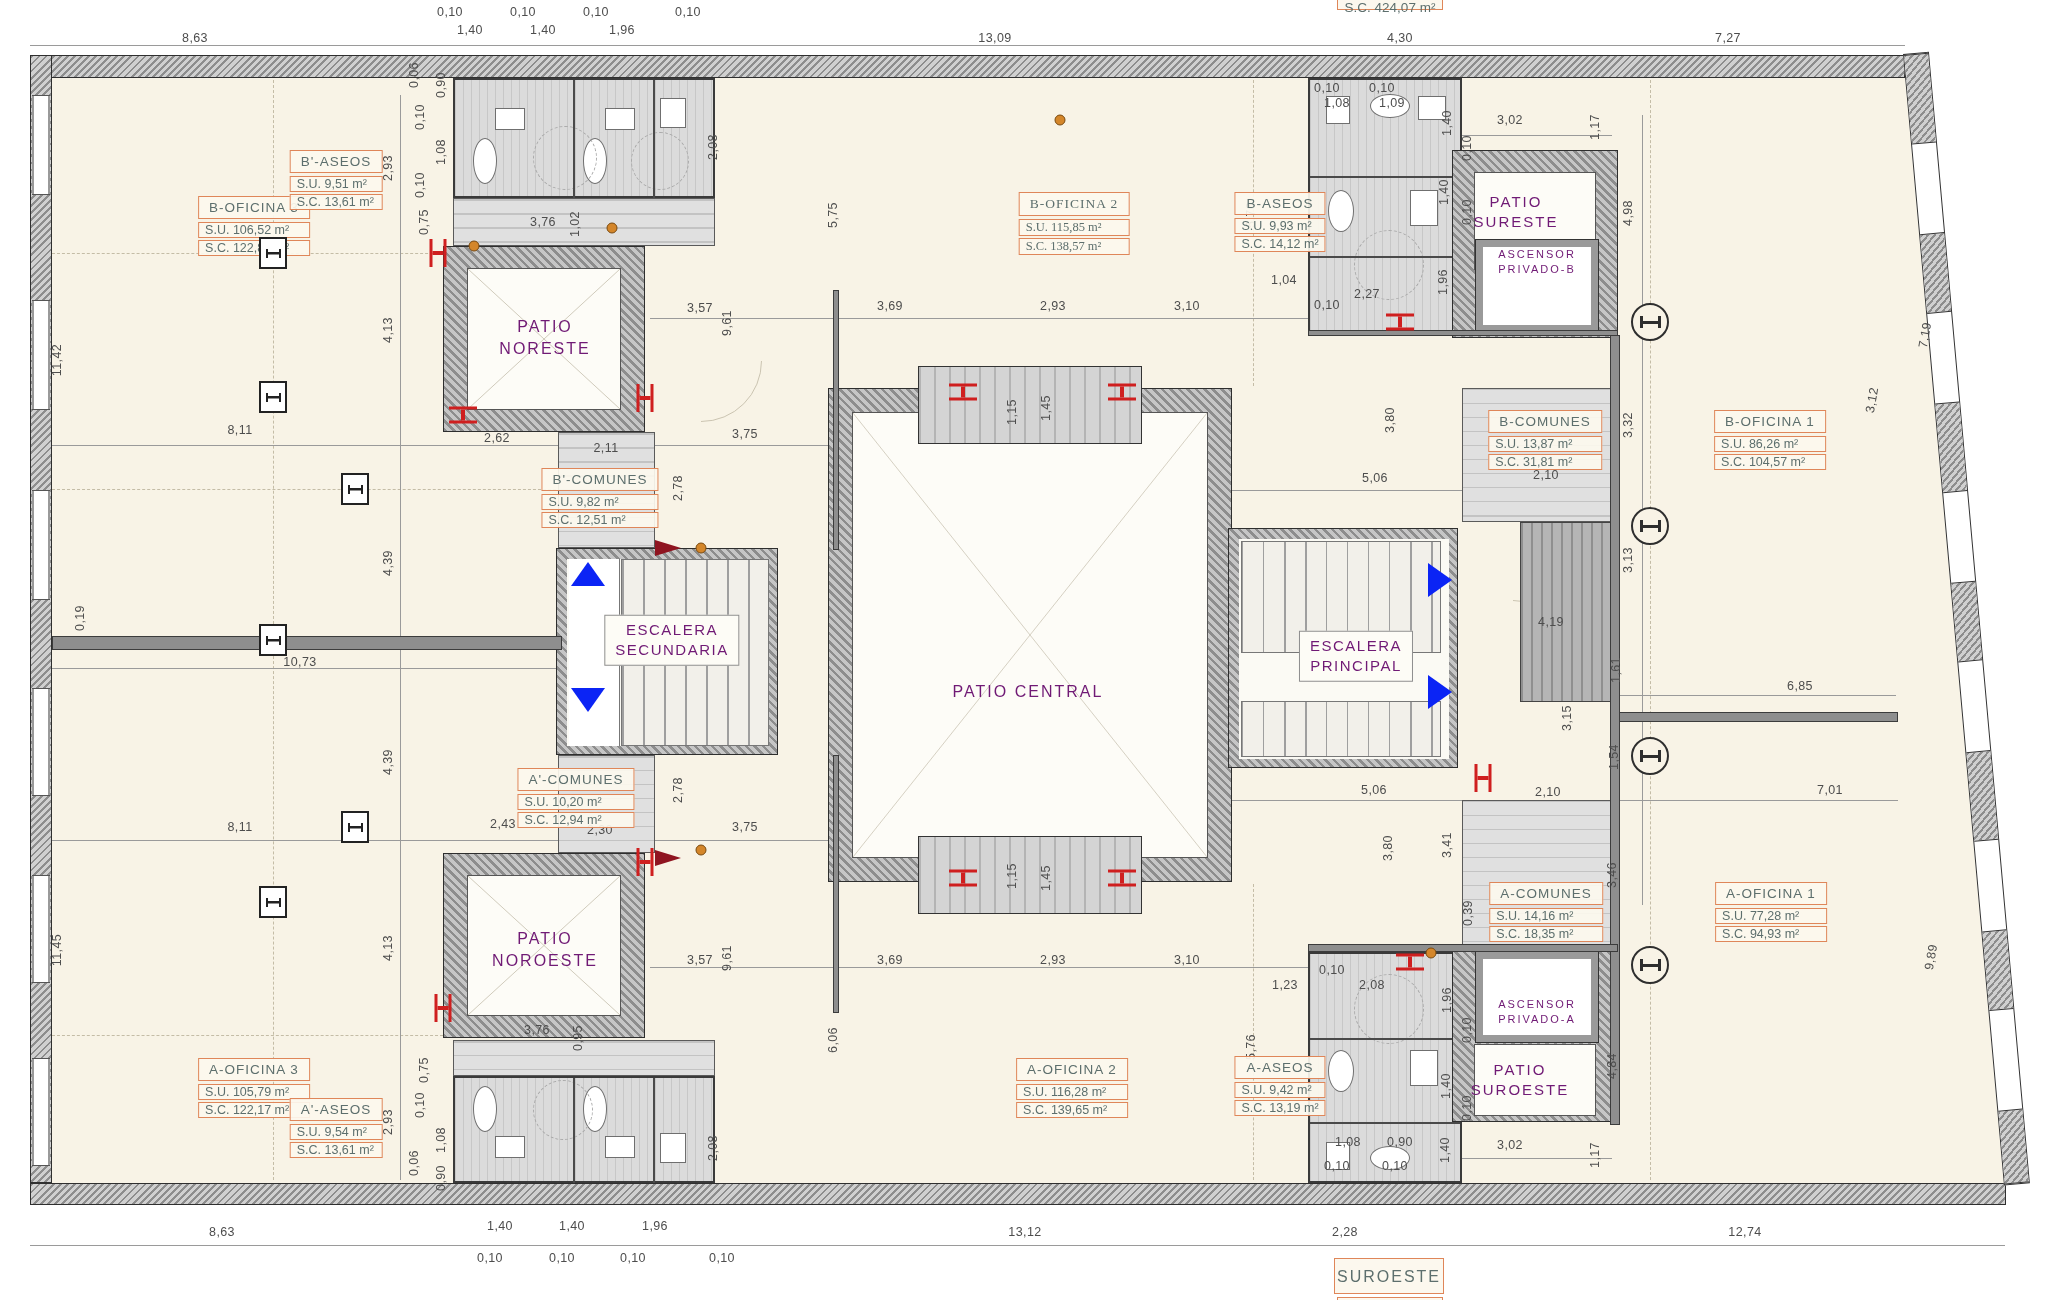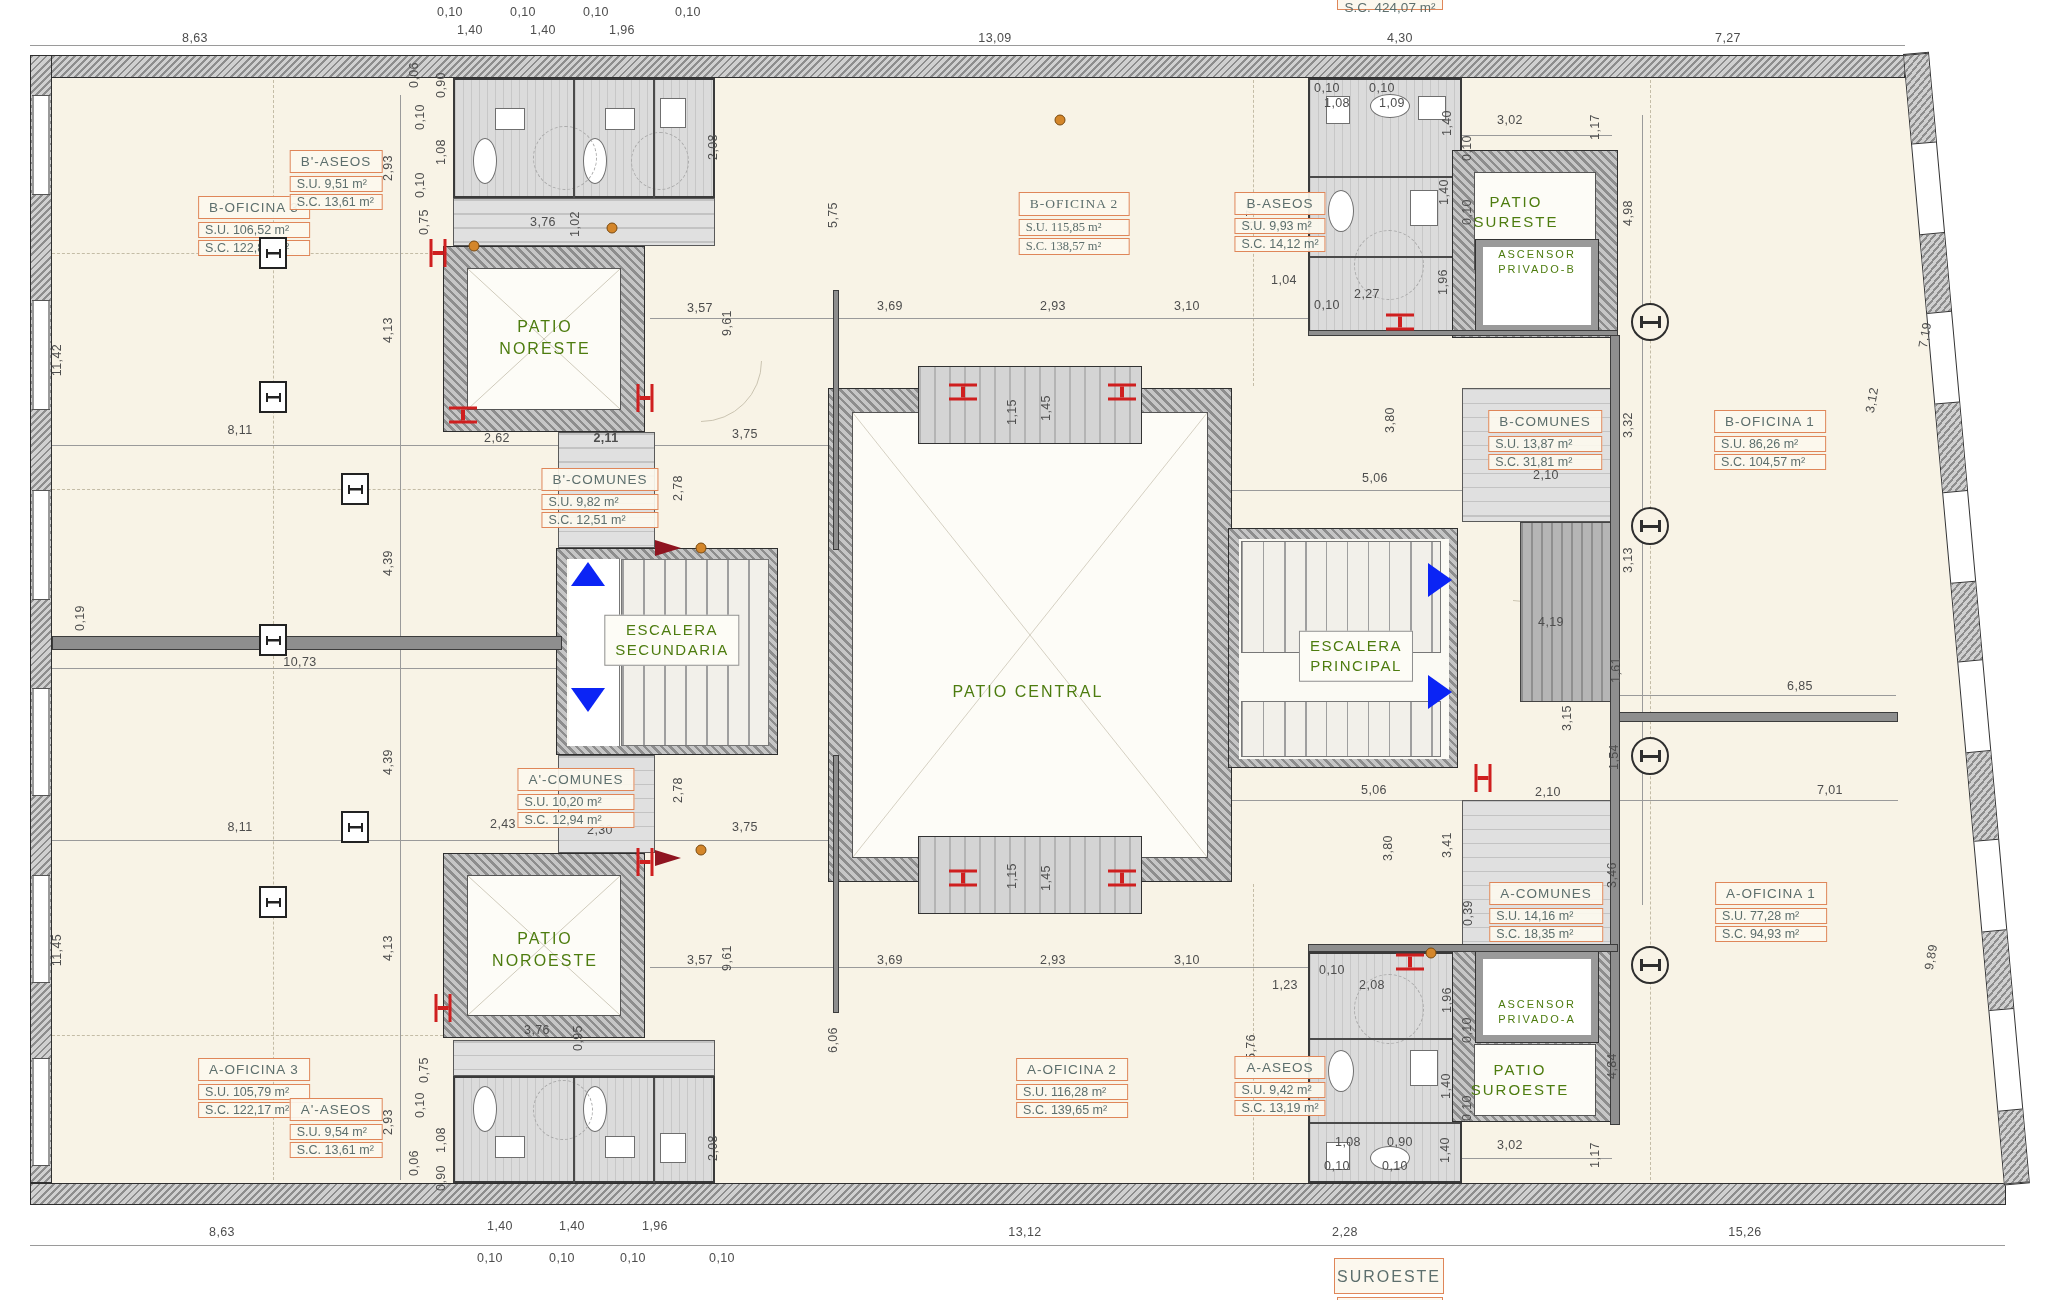--- a/index.html
+++ b/index.html
@@ -48,21 +48,21 @@
   .arc{position:absolute;border:1px solid #cbc4b1;border-radius:50%;z-index:2;}
   .dim{position:absolute;transform:translate(-50%,-50%);font-size:12.5px;color:#4d4d4d;
        z-index:9;white-space:nowrap;letter-spacing:.4px;}
   .dim.rot{transform:translate(-50%,-50%) rotate(-90deg);}
   .dim.slant{transform:translate(-50%,-50%) rotate(-80deg);}
   .area-box{position:absolute;transform:translateX(-50%);z-index:9;text-align:center;color:#5d6f6d;}
   .ab{border:1px solid #df8659;background:rgba(252,248,238,.92);padding:1px 8px;
       font-size:12.5px;white-space:nowrap;box-sizing:border-box;display:block;}
   .ab.t{padding:3px 10px;font-size:13.5px;letter-spacing:1px;margin-bottom:3px;}
   .ab.v{margin-top:2px;padding:0 6px;text-align:left;}
-  .space-label{position:absolute;transform:translate(-50%,-50%);z-index:8;color:#4d7c0f;
+  .space-label{position:absolute;transform:translate(-50%,-50%);z-index:8;color:#701a75;
       text-align:center;letter-spacing:2px;line-height:1.35;white-space:nowrap;}
   .space-label.boxed{background:#fdfcf6;border:1px solid #8e8e8e;padding:4px 10px;letter-spacing:1.5px;}
   .gcol{position:absolute;width:34px;height:34px;border:2px solid #2e2e2e;border-radius:50%;
       background:#f8f3e6;z-index:9;transform:translate(-50%,-50%);display:flex;align-items:center;justify-content:center;}
   .gglyph{width:15px;height:12px;border-left:3px solid #2e2e2e;border-right:3px solid #2e2e2e;
       background:linear-gradient(#2e2e2e,#2e2e2e) center/100% 3px no-repeat;}
   .scol{position:absolute;width:24px;height:28px;border:2px solid #222;background:#fff;z-index:9;
       transform:translate(-50%,-50%);display:flex;align-items:center;justify-content:center;}
   .sglyph{width:11px;height:9px;border-left:2.5px solid #222;border-right:2.5px solid #222;
       background:linear-gradient(#222,#222) center/100% 2.5px no-repeat;}
@@ -274,21 +274,21 @@
     <div class="dim" style="left: 222px; top: 1232px;">8,63</div>
     <div class="dim" style="left: 500px; top: 1226px;">1,40</div>
     <div class="dim" style="left: 490px; top: 1258px;">0,10</div>
     <div class="dim" style="left: 572px; top: 1226px;">1,40</div>
     <div class="dim" style="left: 562px; top: 1258px;">0,10</div>
     <div class="dim" style="left: 655px; top: 1226px;">1,96</div>
     <div class="dim" style="left: 633px; top: 1258px;">0,10</div>
     <div class="dim" style="left: 722px; top: 1258px;">0,10</div>
     <div class="dim" style="left: 1025px; top: 1232px;">13,12</div>
     <div class="dim" style="left: 1345px; top: 1232px;">2,28</div>
-    <div class="dim" style="left: 1745px; top: 1232px;">15,26</div>
+    <div class="dim" style="left: 1745px; top: 1232px;">12,74</div>
     <div class="dim rot" style="left: 57px; top: 360px;">11,42</div>
     <div class="dim rot" style="left: 80px; top: 618px;">0,19</div>
     <div class="dim rot" style="left: 57px; top: 950px;">11,45</div>
     <div class="dim rot" style="left: 388px; top: 168px;">2,93</div>
     <div class="dim rot" style="left: 388px; top: 330px;">4,13</div>
     <div class="dim rot" style="left: 388px; top: 563px;">4,39</div>
     <div class="dim rot" style="left: 388px; top: 762px;">4,39</div>
     <div class="dim rot" style="left: 388px; top: 948px;">4,13</div>
     <div class="dim rot" style="left: 388px; top: 1122px;">2,93</div>
     <div class="dim rot" style="left: 441px; top: 85px;">0,90</div>
@@ -302,21 +302,21 @@
     <div class="dim rot" style="left: 414px; top: 1163px;">0,06</div>
     <div class="dim rot" style="left: 441px; top: 1178px;">0,90</div>
     <div class="dim rot" style="left: 713px; top: 147px;">2,08</div>
     <div class="dim rot" style="left: 713px; top: 1148px;">2,08</div>
     <div class="dim" style="left: 543px; top: 222px;">3,76</div>
     <div class="dim rot" style="left: 575px; top: 224px;">1,02</div>
     <div class="dim" style="left: 537px; top: 1030px;">3,76</div>
     <div class="dim rot" style="left: 578px; top: 1038px;">0,95</div>
     <div class="dim" style="left: 240px; top: 430px;">8,11</div>
     <div class="dim" style="left: 497px; top: 438px;">2,62</div>
-    <div class="dim" style="left: 606px; top: 438px; font-weight: bold;">2,11</div>
+    <div class="dim" style="left: 606px; top: 448px;">2,11</div>
     <div class="dim" style="left: 745px; top: 434px;">3,75</div>
     <div class="dim" style="left: 300px; top: 662px;">10,73</div>
     <div class="dim" style="left: 240px; top: 827px;">8,11</div>
     <div class="dim" style="left: 503px; top: 824px;">2,43</div>
     <div class="dim" style="left: 600px; top: 830px;">2,30</div>
     <div class="dim" style="left: 745px; top: 827px;">3,75</div>
     <div class="dim rot" style="left: 678px; top: 488px;">2,78</div>
     <div class="dim rot" style="left: 678px; top: 790px;">2,78</div>
     <div class="dim rot" style="left: 727px; top: 323px;">9,61</div>
     <div class="dim rot" style="left: 727px; top: 958px;">9,61</div>

